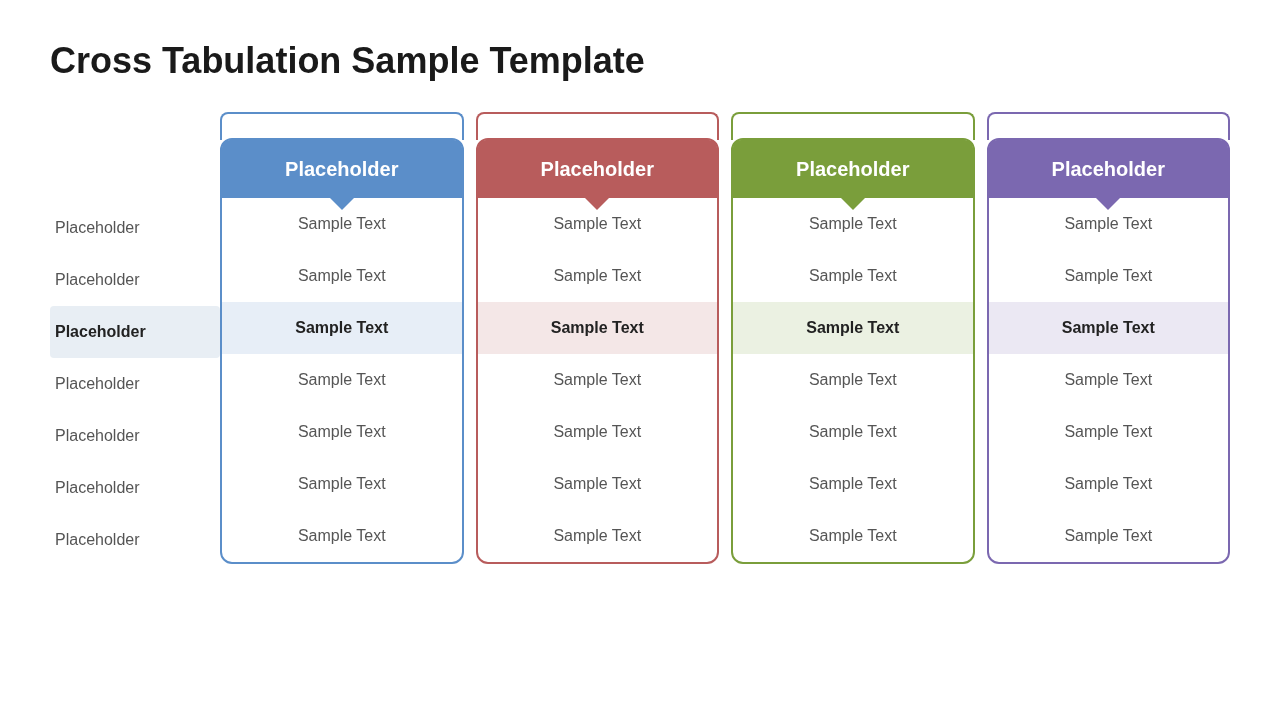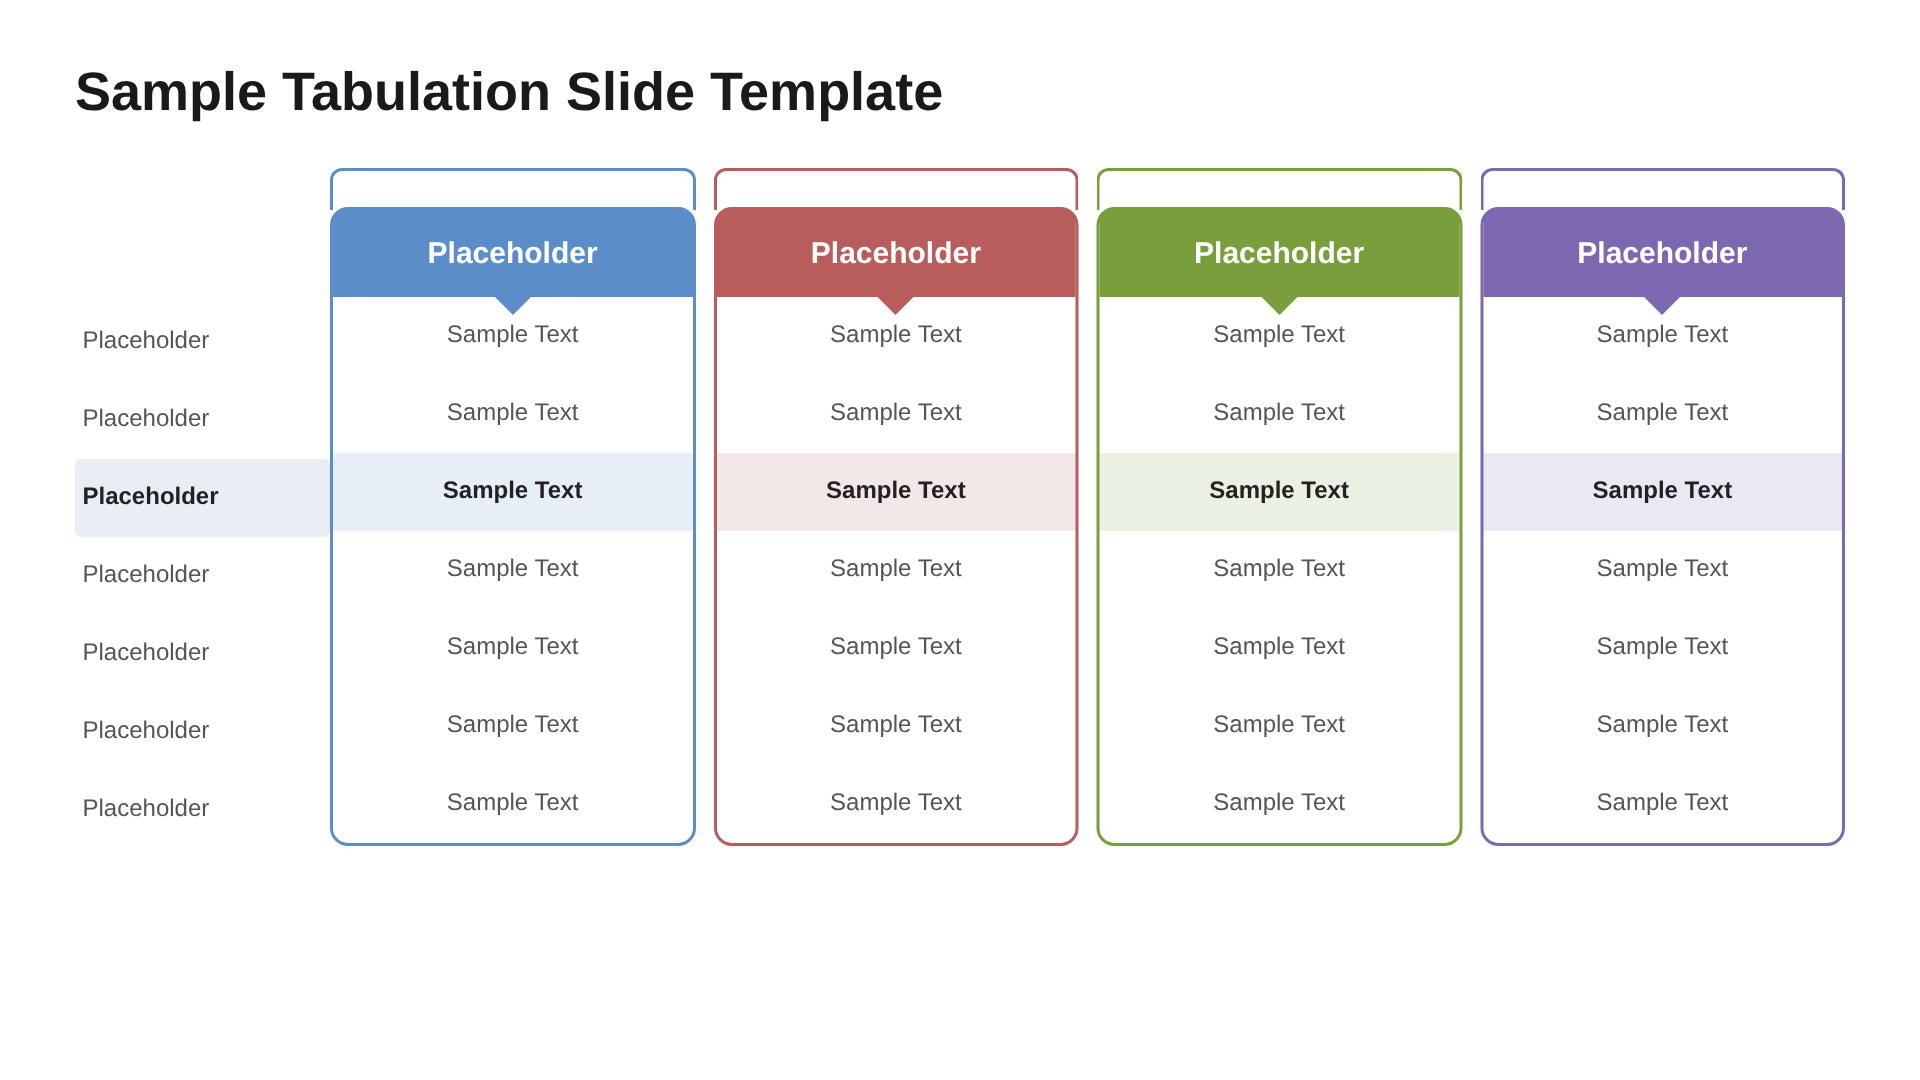--- a/index.html
+++ b/index.html
@@ -152,21 +152,21 @@
     .col-purple .col-card { border-color: #7b68b0; }
     .col-purple .col-stub { border-color: #7b68b0; background: transparent; }
     .col-purple .col-header { background: #7b68b0; }
     .col-purple .col-header::after { border-top-color: #7b68b0; }
     .col-purple .cell.highlighted { background: rgba(123,104,176,0.15); }
   </style>
 </head>
 <body>
 
 <div class="slide">
-  <div class="title">Sample Tabulation Slide Template</div>
+  <div class="title">Cross Tabulation Sample Template</div>
   <div class="table-area">
     <div class="row-labels" id="row-labels-container">
         <div class="row-label">Placeholder</div>
         <div class="row-label">Placeholder</div>
         <div class="row-label highlighted">Placeholder</div>
         <div class="row-label">Placeholder</div>
         <div class="row-label">Placeholder</div>
         <div class="row-label">Placeholder</div>
         <div class="row-label">Placeholder</div>
       </div>

